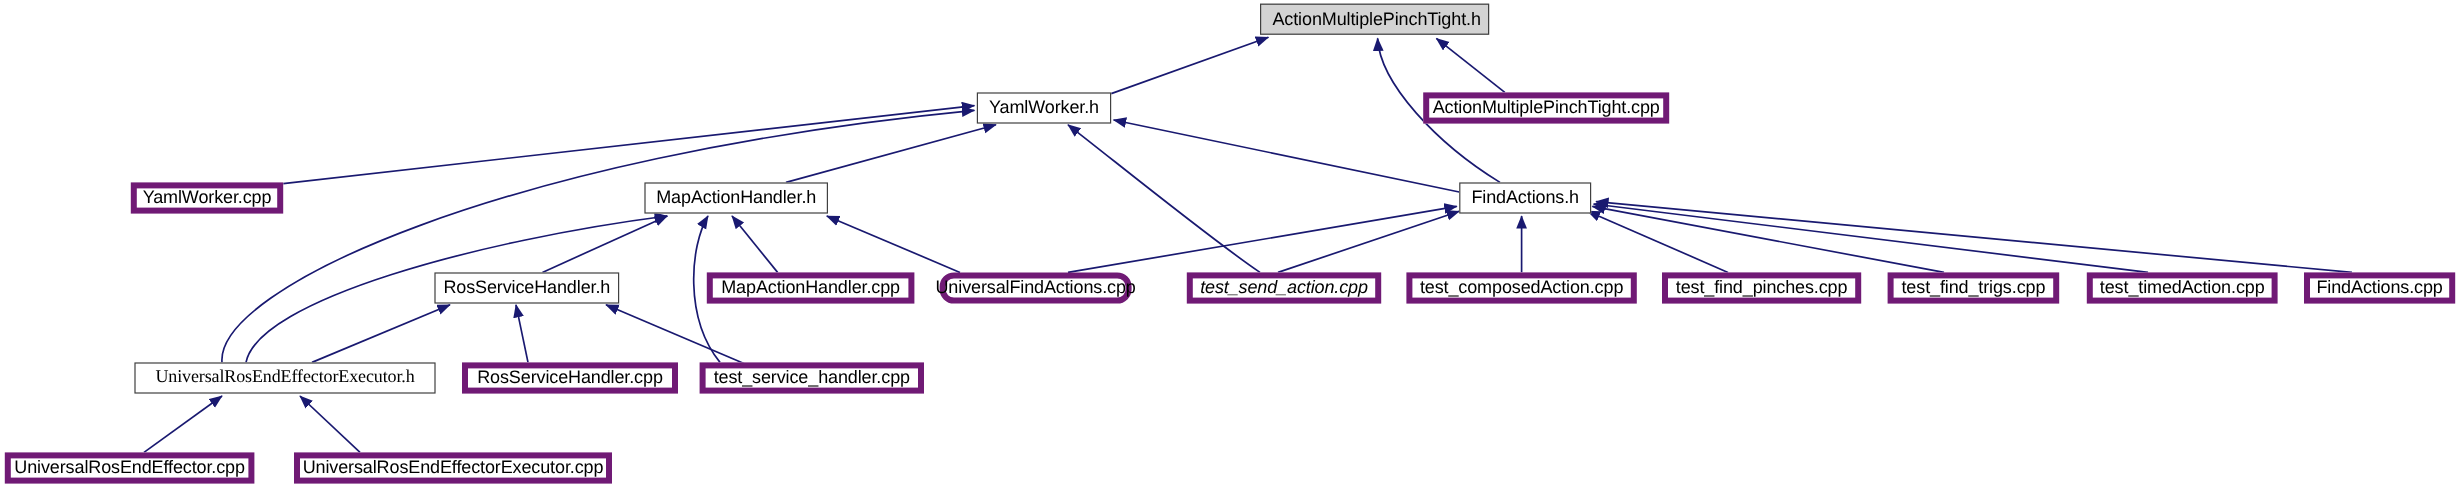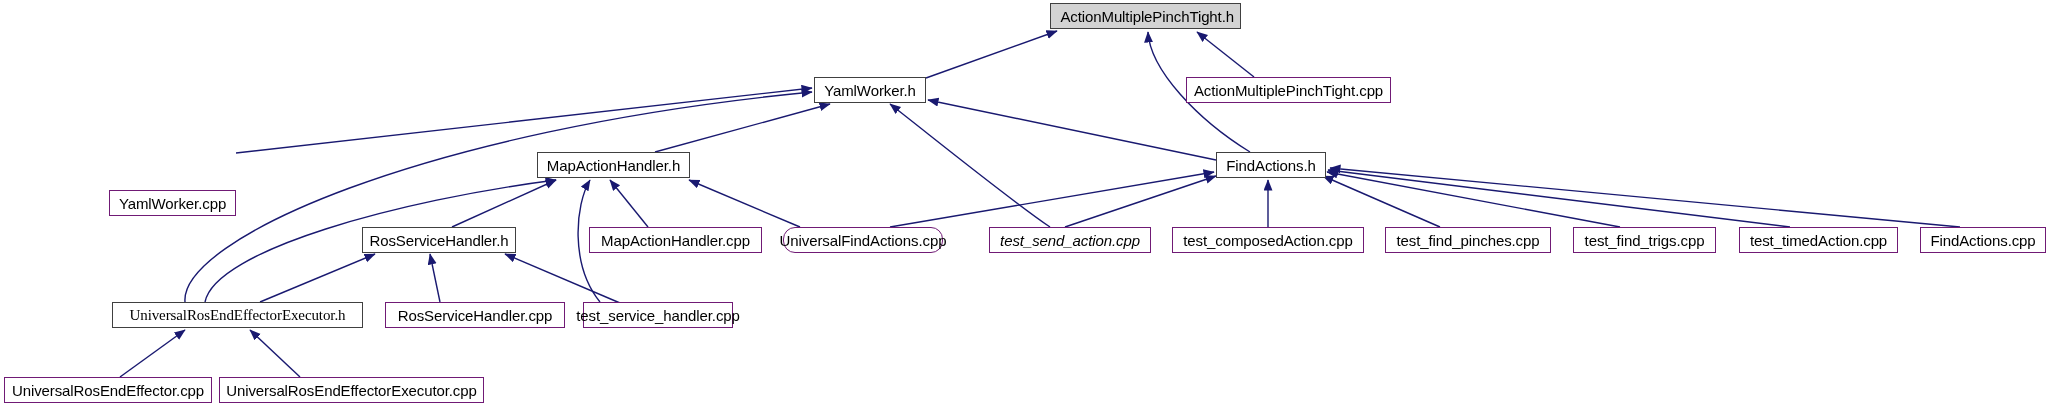--- a/index.html
+++ b/index.html
@@ -20,21 +20,21 @@
     position: absolute;
     left: 0;
     top: 0;
     width: 2051px;
     height: 411px;
     pointer-events: none;
   }
   .node {
     position: absolute;
     box-sizing: border-box;
-    border: 1px solid #701a75;
+    border: 5px solid #701a75;
     background: #ffffff;
     color: #000000;
     font-size: 15px;
     line-height: 1;
     display: flex;
     align-items: center;
     justify-content: center;
     white-space: nowrap;
     letter-spacing: -0.1px;
     z-index: 2;
@@ -95,21 +95,21 @@
   <div id="node-layer">
       <div class="node root" title="ActionMultiplePinchTight.h" style="left: 1050px; top: 3px; width: 191px; height: 26px; justify-content: flex-end;">
         <span class="node-label">ActionMultiplePinchTight.h</span>
       </div>
       <div class="node hdr" title="YamlWorker.h" style="left: 814px; top: 77px; width: 112px; height: 26px;">
         <span class="node-label">YamlWorker.h</span>
       </div>
       <div class="node" title="ActionMultiplePinchTight.cpp" style="left: 1186px; top: 77px; width: 205px; height: 26px;">
         <span class="node-label">ActionMultiplePinchTight.cpp</span>
       </div>
-      <div class="node" title="YamlWorker.cpp" style="left: 109px; top: 152px; width: 127px; height: 26px; margin-top: 38px;">
+      <div class="node" title="YamlWorker.cpp" style="left: 109px; top: 152px; width: 127px; height: 26px;">
         <span class="node-label">YamlWorker.cpp</span>
       </div>
       <div class="node hdr" title="MapActionHandler.h" style="left: 537px; top: 152px; width: 153px; height: 26px;">
         <span class="node-label">MapActionHandler.h</span>
       </div>
       <div class="node hdr" title="FindActions.h" style="left: 1216px; top: 152px; width: 110px; height: 26px;">
         <span class="node-label">FindActions.h</span>
       </div>
       <div class="node hdr" title="RosServiceHandler.h" style="left: 362px; top: 227px; width: 154px; height: 26px;">
         <span class="node-label">RosServiceHandler.h</span>
@@ -137,24 +137,24 @@
       </div>
       <div class="node" title="FindActions.cpp" style="left: 1920px; top: 227px; width: 126px; height: 26px;">
         <span class="node-label">FindActions.cpp</span>
       </div>
       <div class="node hdr" title="UniversalRosEndEffectorExecutor.h" style="left: 112px; top: 302px; width: 251px; height: 26px; font-family: Liberation Serif, serif;">
         <span class="node-label">UniversalRosEndEffectorExecutor.h</span>
       </div>
       <div class="node" title="RosServiceHandler.cpp" style="left: 385px; top: 302px; width: 180px; height: 26px; text-align: center;">
         <span class="node-label">RosServiceHandler.cpp</span>
       </div>
-      <div class="node" title="test_service_handler.cpp" style="left: 583px; top: 302px; width: 150px; height: 26px;">
+      <div class="node" title="test_service_handler.cpp" style="left: 583px; top: 302px; width: 187px; height: 26px;">
         <span class="node-label">test_service_handler.cpp</span>
       </div>
       <div class="node" title="UniversalRosEndEffector.cpp" style="left: 4px; top: 377px; width: 208px; height: 26px;">
         <span class="node-label">UniversalRosEndEffector.cpp</span>
       </div>
-      <div class="node" title="UniversalRosEndEffectorExecutor.cpp" style="left: 219px; top: 377px; width: 265px; height: 26px;">
+      <div class="node" title="UniversalRosEndEffectorExecutor.cpp" style="left: 245px; top: 377px; width: 265px; height: 26px;">
         <span class="node-label">UniversalRosEndEffectorExecutor.cpp</span>
       </div>
     </div>
 
 </div>
 
 </body></html>

